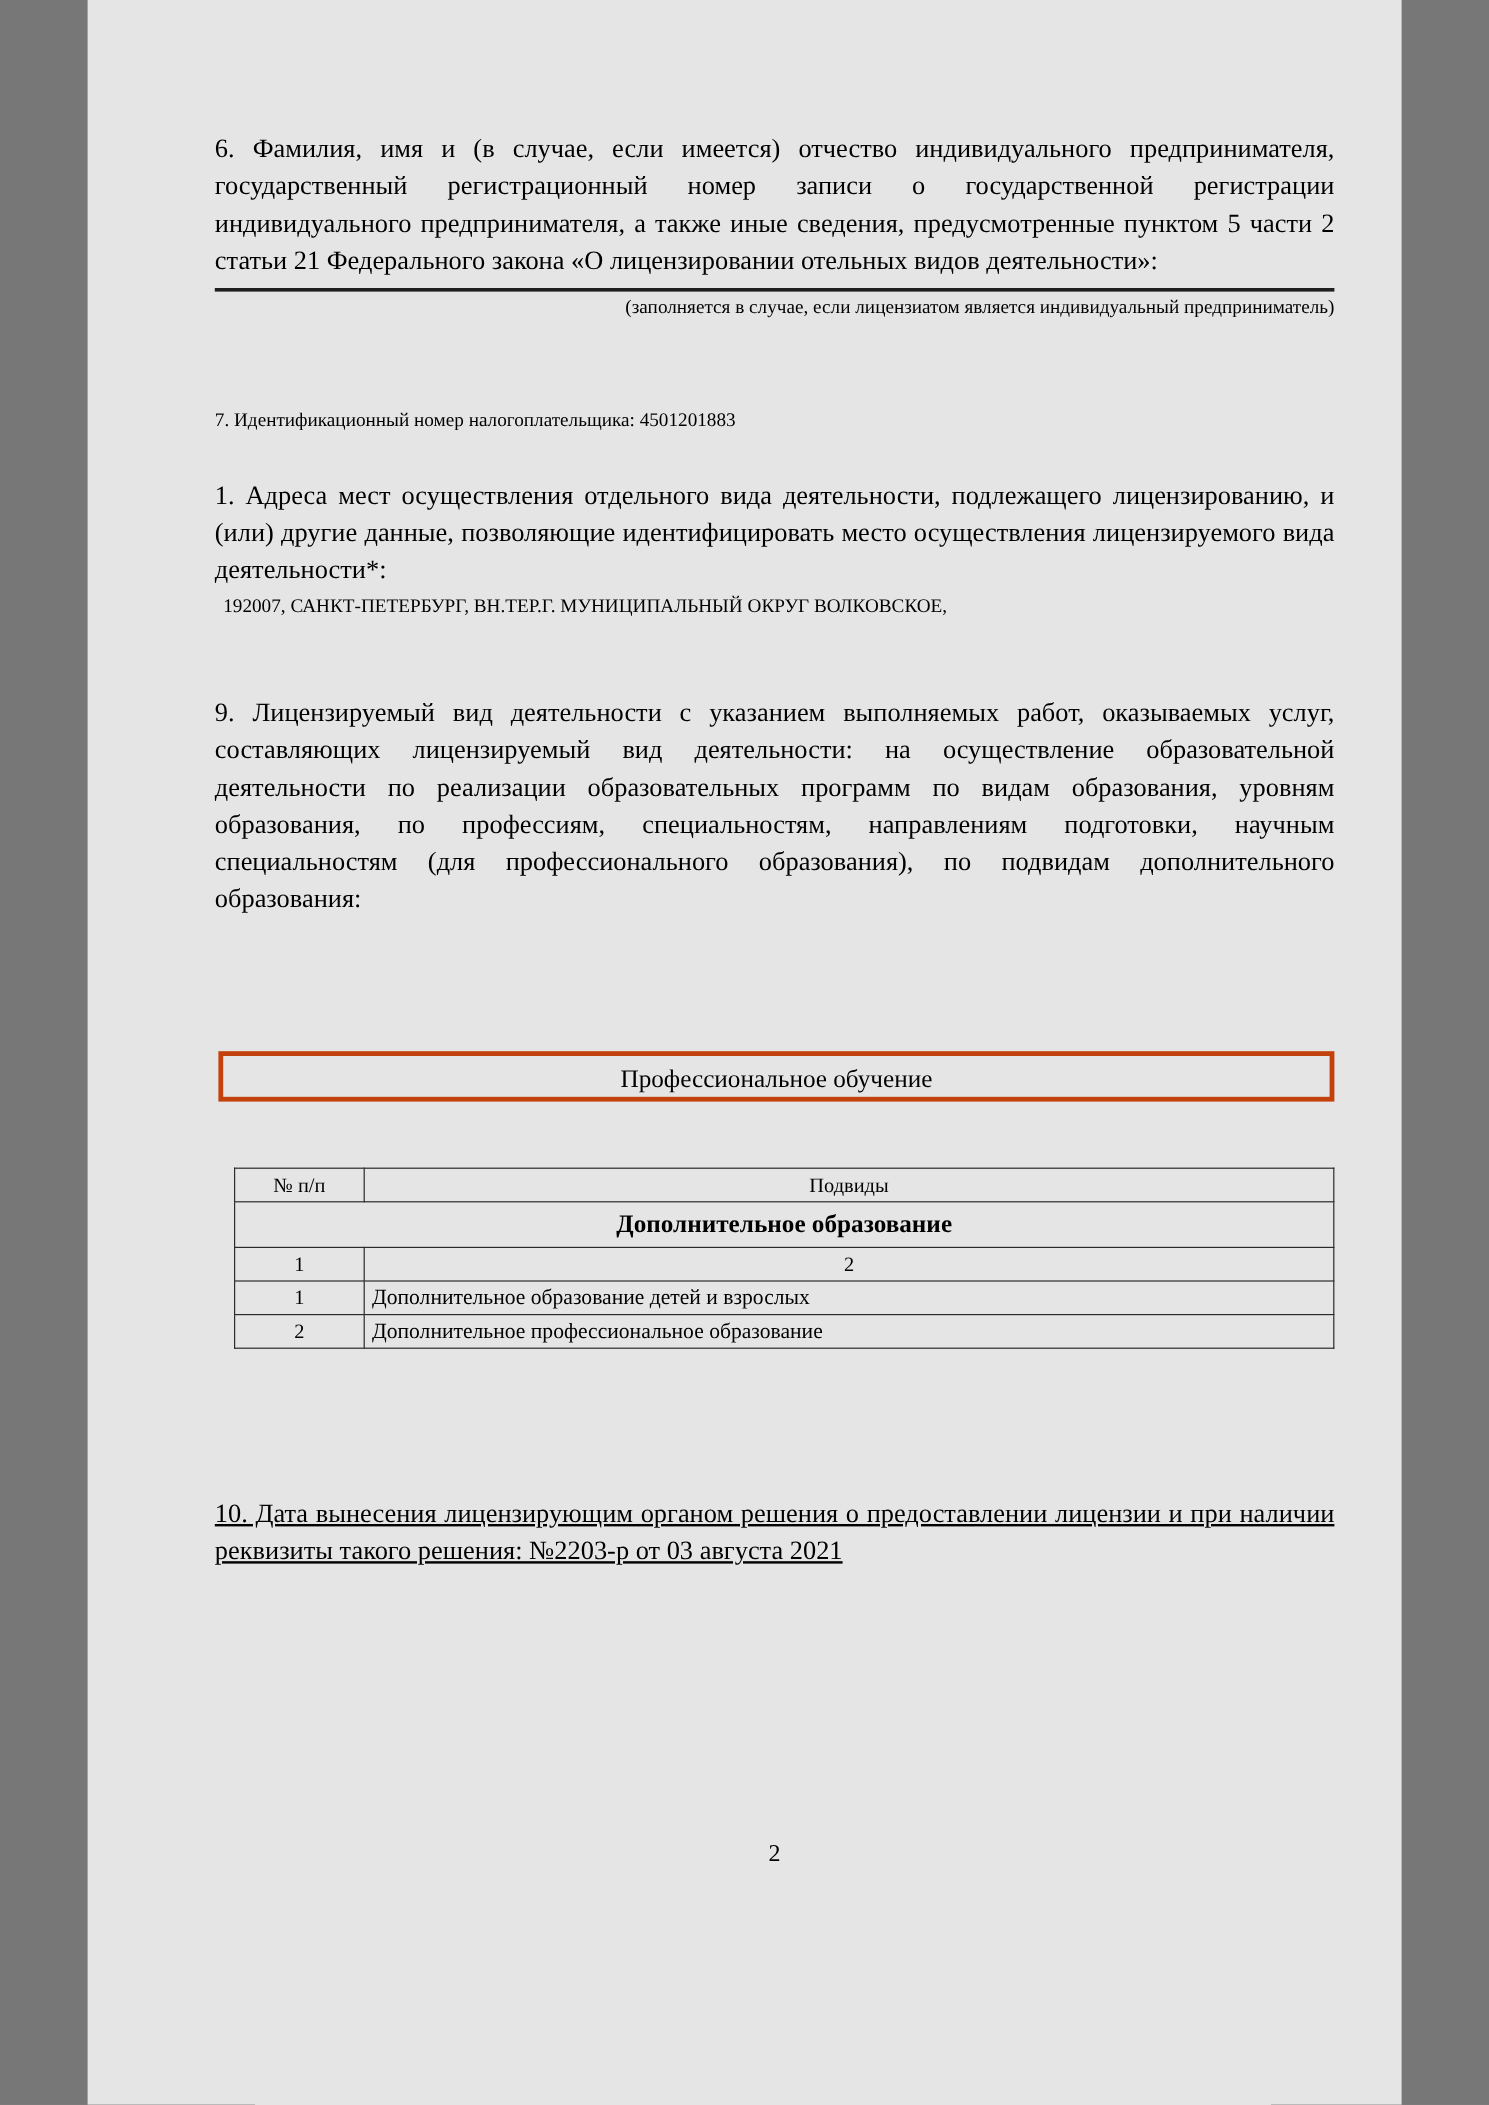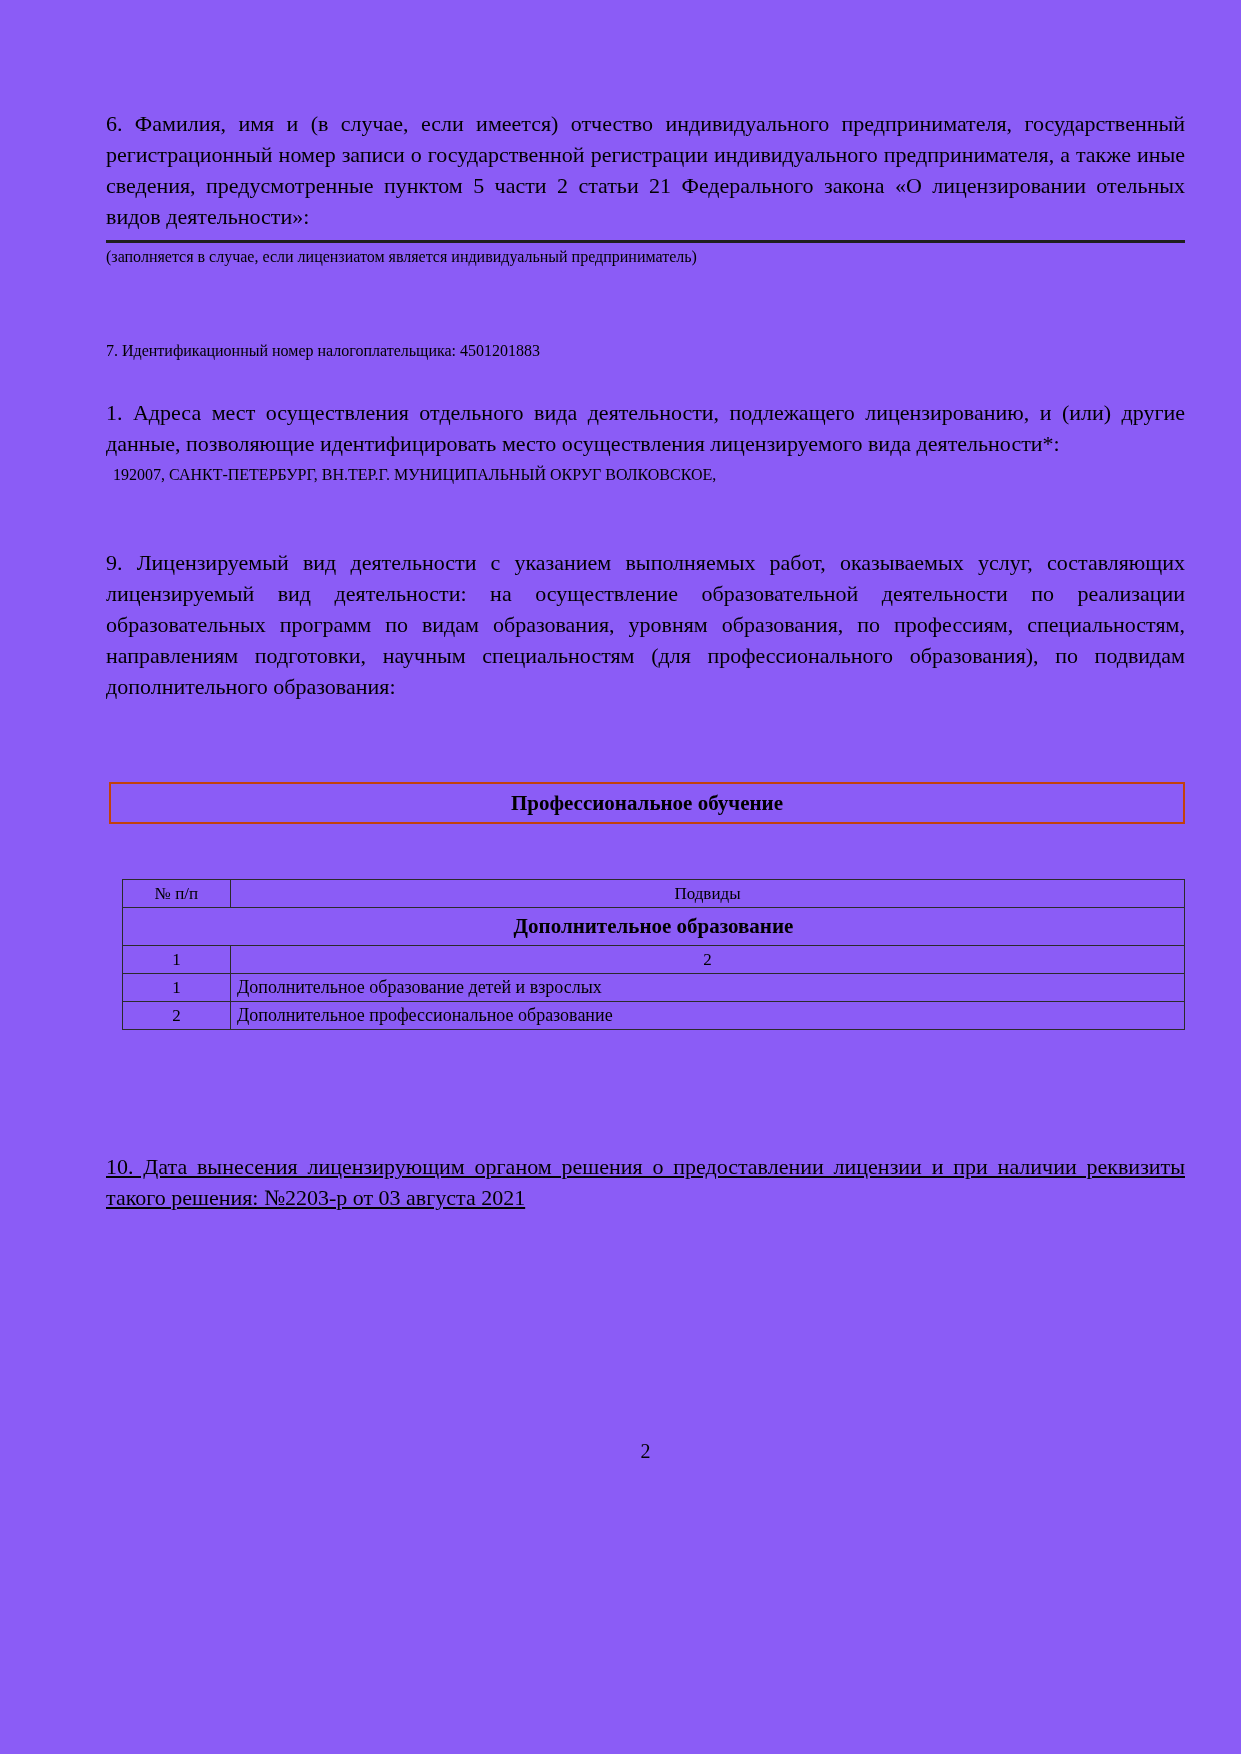--- a/index.html
+++ b/index.html
@@ -1,22 +1,22 @@
 <!DOCTYPE html>
 <html><head>
 <meta charset="utf-8">
 <style>
   * { margin: 0; padding: 0; box-sizing: border-box; }
   html, body { background: #777; }
   .page {
     position: relative;
-    width: 1241px;
+    width: 1095px;
     height: 1754px;
     margin: 0 auto;
-    background: #8b5cf6;
+    background: #e5e5e5;
     color: #000000;
     font-family: "Liberation Serif", "DejaVu Serif", serif;
     padding: 108px 56px 0 106px;
     overflow: hidden;
   }
   .body-text {
     font-size: 22px;
     line-height: 31px;
     text-align: justify;
     text-justify: inter-word;
@@ -29,35 +29,35 @@
   .sep-line {
     margin-top: 8px;
     border: 0;
     border-top: 3px solid #1f1f1f;
     height: 0;
   }
   .footnote {
     margin-top: 4px;
     font-size: 16px;
     line-height: 20px;
-    text-align: left;
+    text-align: right;
   }
   .sec7 { margin-top: 68px; }
   .sec8 { margin-top: 31px; }
   .address { padding-left: 7px; }
   .sec9 { margin-top: 57px; }
   .title-box {
-    margin-top: 80px;
+    margin-top: 112px;
     margin-left: 3px;
-    border: 2px solid #c2410c;
+    border: 4px solid #c2410c;
     height: 42px;
     line-height: 38px;
     text-align: center;
     font-size: 21px;
-    font-weight: bold;
+    font-weight: normal;
   }
   .edu-table {
     margin-top: 55px;
     margin-left: 16px;
     width: calc(100% - 16px);
     border-collapse: collapse;
     table-layout: fixed;
   }
   .edu-table th, .edu-table td {
     border: 1.6px solid #2b2b2b;

